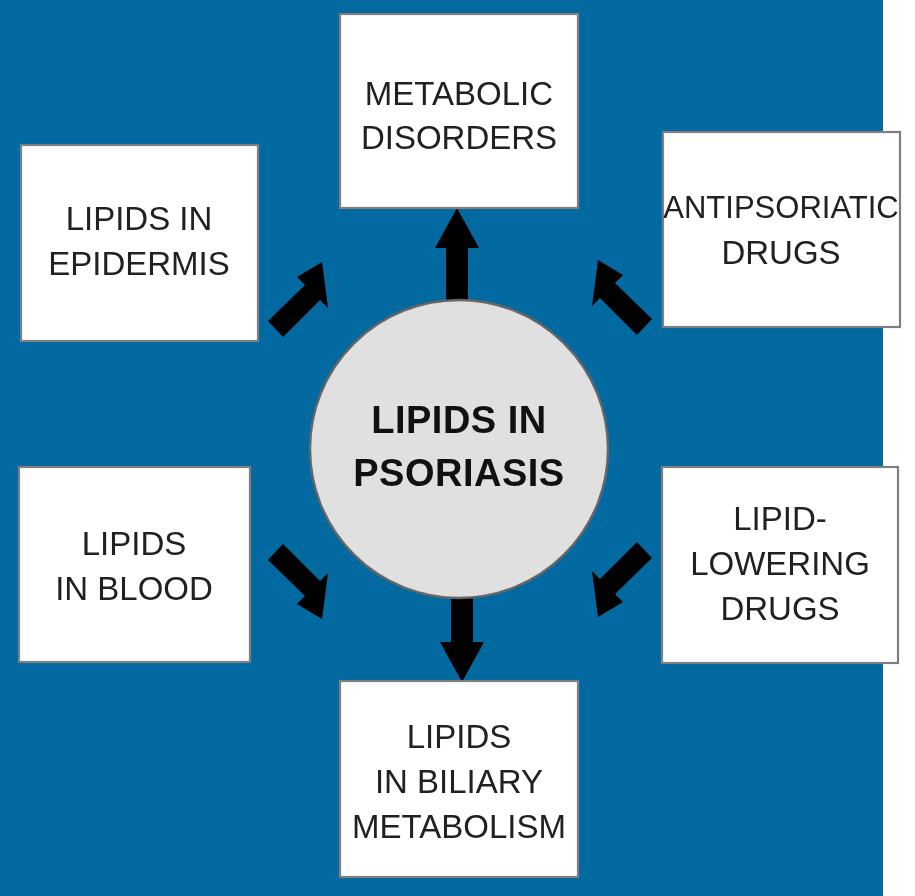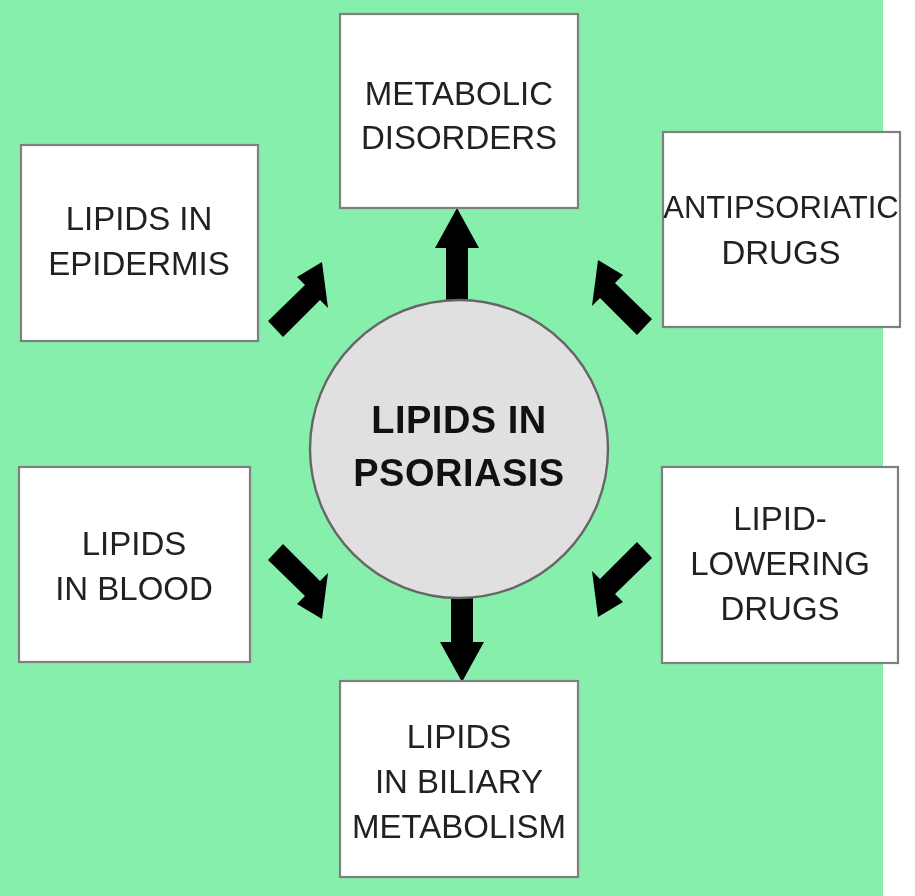--- a/index.html
+++ b/index.html
@@ -10,21 +10,21 @@
   body {
     width: 915px;
     height: 896px;
     font-family: "Liberation Sans", sans-serif;
     overflow: hidden;
   }
   #diagram-root {
     position: relative;
     width: 883px;
     height: 896px;
-    background: #86efac;
+    background: #0369a1;
   }
   svg.diagram {
     display: block;
     width: 915px;
     height: 896px;
   }
   .node-box {
     fill: #ffffff;
     stroke: #7f7f7f;
     stroke-width: 2.2;

